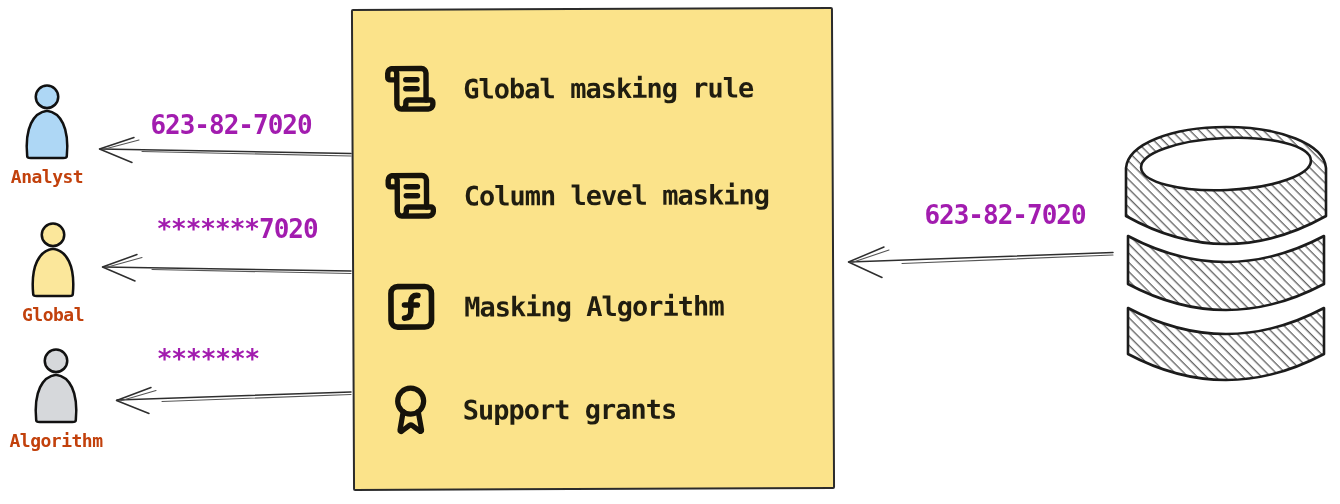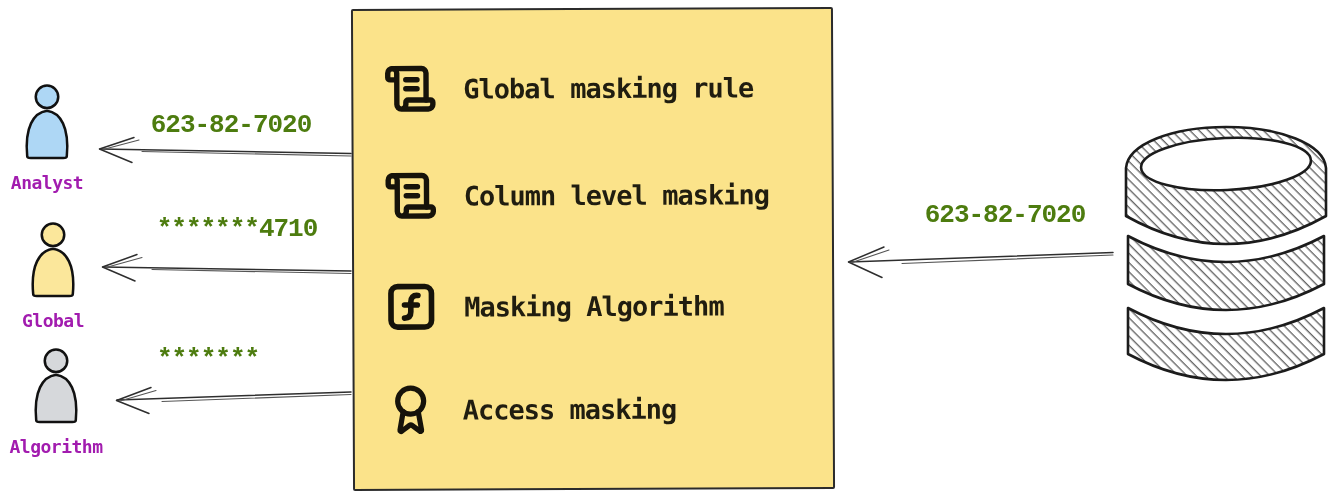--- a/index.html
+++ b/index.html
@@ -7,30 +7,30 @@
     position:relative; width:1340px; height:504px; overflow:hidden;
     background:#ffffff;
     font-family:"DejaVu Sans Mono","Liberation Mono",monospace;
     color:#1a1a1a;
   }
   svg { display:block; }
 
   
   .user { position:absolute; width:110px; display:flex; flex-direction:column; align-items:center; }
   .user svg { display:block; }
-  .user-label { margin-top:12px; font-size:18px; font-weight:600; letter-spacing:-0.5px; color:#a21caf; white-space:nowrap; }
+  .user-label { margin-top:6px; font-size:18px; font-weight:600; letter-spacing:-0.5px; color:#c2410c; white-space:nowrap; }
   .user-analyst   { left:-8px;  top:84px;  }
   .user-support   { left:-2px;  top:222px; }
   .user-developer { left:1px;   top:348px; }
 
   
   .flow-label {
     position:absolute; width:200px; text-align:center;
     font-size:26px; font-weight:600; letter-spacing:-1px;
-    color:#4d7c0f; white-space:nowrap;font-family:Liberation Mono, monospace;
+    color:#a21caf; white-space:nowrap;
   }
   .flow-analyst   { left:131px; top:110px; }
   .flow-support   { left:137px; top:214px; }
   .flow-developer { left:108px; top:344px; }
   .flow-db        { left:905px; top:200px; }
 
   
   .arrows { position:absolute; left:0; top:0; pointer-events:none; }
   .arrows path { fill:none; stroke:#2e2e2e; stroke-width:1.5; stroke-linecap:round; stroke-linejoin:round; }
   .arrows path.thin { stroke-width:1.1; stroke:#555; }
@@ -90,21 +90,21 @@
     <svg width="54" height="76" viewBox="0 0 60 84">
       <g stroke="#111111" stroke-width="2.8" stroke-linejoin="round" fill="#d6d8db">
         <circle cx="30" cy="14" r="12.5"></circle>
         <path d="M8,80 C5,48 15,31.5 30,29.5 C45,31.5 55,48 52,80 Q52,82 48,82 L12,82 Q8,82 8,80 Z"></path>
       </g>
     </svg>
     <div class="user-label">Algorithm</div>
   </div>
 
   <div class="flow-label flow-analyst">623-82-7020</div>
-  <div class="flow-label flow-support">*******4710</div>
+  <div class="flow-label flow-support">*******7020</div>
   <div class="flow-label flow-developer">*******</div>
   <div class="flow-label flow-db">623-82-7020</div>
 
   <svg class="arrows" width="1340" height="504" viewBox="0 0 1340 504">
     <g>
       <path d="M351,153.5 L100,149"></path>
       <path class="thin" d="M351,156 L142,151.5"></path>
       <path d="M134,137.5 L99.5,149 L132,162.5"></path>
       <path class="thin" d="M139,140 L103,149.5"></path>
     </g>
@@ -157,21 +157,21 @@
         <path d="M9 11.2h5.7"></path>
       </svg>
       <span class="row-label">Masking Algorithm</span>
     </div>
 
     <div class="mask-row row-3">
       <svg class="row-icon" width="52" height="60" viewBox="0 0 24 24" fill="none" stroke="currentColor" stroke-width="2.4" stroke-linecap="round" stroke-linejoin="round">
         <path d="m15.477 12.89 1.515 8.526a.5.5 0 0 1-.81.47l-3.58-2.687a1 1 0 0 0-1.197 0l-3.586 2.686a.5.5 0 0 1-.81-.469l1.514-8.526"></path>
         <circle cx="12" cy="8" r="6"></circle>
       </svg>
-      <span class="row-label">Access masking</span>
+      <span class="row-label">Support grants</span>
     </div>
 
   </div>
 
   <svg class="db-wrap" width="210" height="270" viewBox="0 0 210 270">
     <defs>
       <pattern id="dbhatch" patternUnits="userSpaceOnUse" width="6.5" height="6.5" patternTransform="rotate(-45)">
         <line x1="3" y1="0" x2="3" y2="6.5" stroke="#4a4a4a" stroke-width="1.15"></line>
       </pattern>
     </defs>

